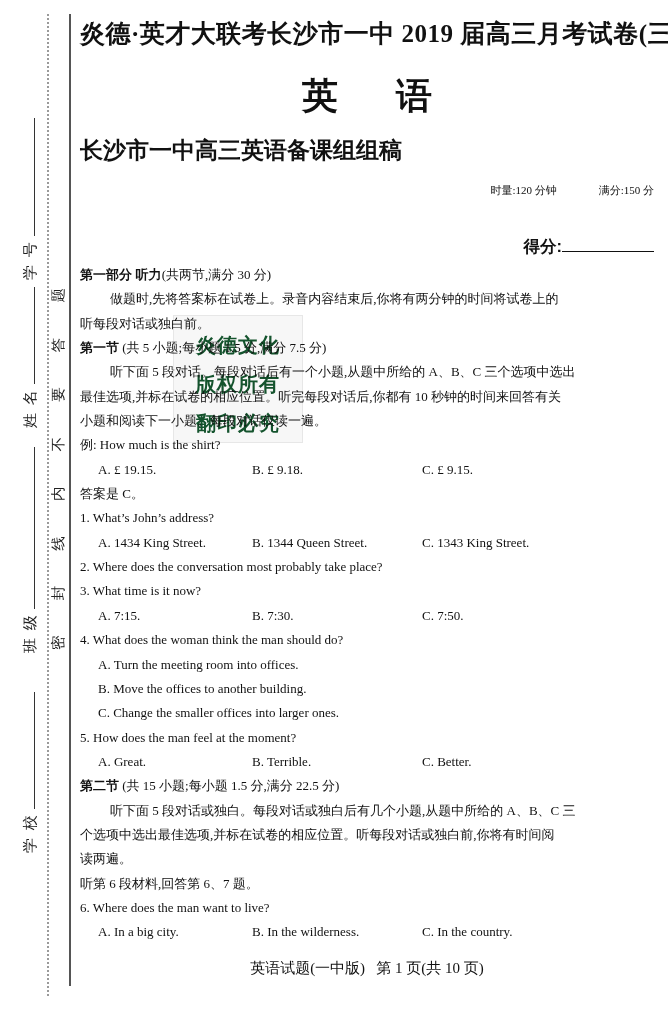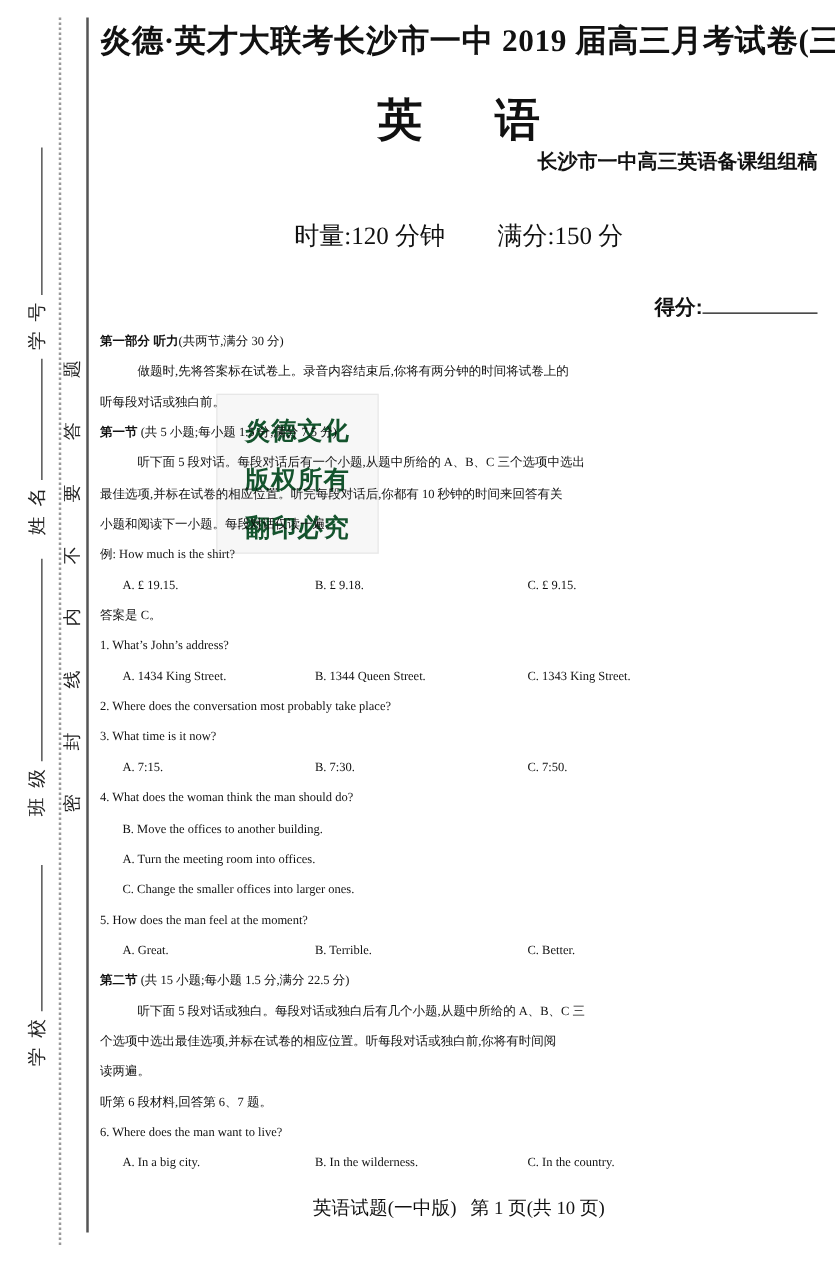--- a/index.html
+++ b/index.html
@@ -33,31 +33,31 @@
   .watermark div{font-size:20px;line-height:39px;font-weight:700;color:#14532d;
     letter-spacing:1px;font-family:"Liberation Sans", sans-serif;white-space:nowrap;}
 
   
   .content{position:absolute;left:80px;top:0;width:574px;z-index:1;}
   .main-title{margin-top:16px;height:36px;line-height:36px;text-align:center;
     font-weight:700;font-size:25px;white-space:nowrap;letter-spacing:0.5px;}
   .subject-row{margin-top:22px;height:44px;line-height:44px;text-align:center;
     font-weight:700;font-size:36px;}
   .subject-row .s1{margin-right:58px;}
-  .subtitle{height:24px;line-height:24px;text-align:right;
-    font-weight:700;font-size:16px;}
-  .info-row{margin-top:36px;height:22px;line-height:22px;text-align:center;font-size:20px;}
+  .subtitle{margin-top:20px;height:24px;line-height:24px;text-align:left;
+    font-weight:700;font-size:23px;}
+  .info-row{margin-top:17px;height:22px;line-height:22px;text-align:right;font-size:11px;}
   .info-row .dur{margin-right:42px;}
   .score-row{margin-top:32px;height:24px;line-height:24px;text-align:right;}
   .score-row .score-label{font-weight:700;font-size:16.5px;}
   .score-row .score-blank{display:inline-block;width:92px;height:18px;
     border-bottom:1.5px solid #111;vertical-align:baseline;}
 
   .doc-body{margin-top:6px;}
-  .line{height:24.35px;line-height:24.35px;font-size:10px;white-space:nowrap;}
+  .line{height:24.35px;line-height:24.35px;font-size:13px;white-space:nowrap;}
   .line .hb{font-family:"Liberation Sans", sans-serif;font-weight:700;}
   .ind{text-indent:30px;}
   .orow{display:flex;padding-left:18px;align-items:flex-end;}
   .orow .oa{width:154px;}
   .orow .ob{width:170px;}
   .orow .oc{flex:1;}
   .opt1{padding-left:18px;}
 
   .footer{margin-top:12px;height:22px;line-height:22px;text-align:center;
     font-size:15px;white-space:pre;}
@@ -141,22 +141,22 @@
         <span class="oc">C. 1343 King Street.</span>
       </div>
       <div class="line">2. Where does the conversation most probably take place?</div>
       <div class="line">3. What time is it now?</div>
       <div class="line orow">
         <span class="oa">A. 7:15.</span>
         <span class="ob">B. 7:30.</span>
         <span class="oc">C. 7:50.</span>
       </div>
       <div class="line">4. What does the woman think the man should do?</div>
+      <div class="line opt1">A. Turn the meeting room into offices.</div>
       <div class="line opt1">B. Move the offices to another building.</div>
-      <div class="line opt1">A. Turn the meeting room into offices.</div>
       <div class="line opt1">C. Change the smaller offices into larger ones.</div>
       <div class="line">5. How does the man feel at the moment?</div>
       <div class="line orow">
         <span class="oa">A. Great.</span>
         <span class="ob">B. Terrible.</span>
         <span class="oc">C. Better.</span>
       </div>
       <div class="line"><span class="hb">第二节</span><span> (共 15 小题;每小题 1.5 分,满分 22.5 分)</span></div>
       <div class="line ind">听下面 5 段对话或独白。每段对话或独白后有几个小题,从题中所给的 A、B、C 三</div>
       <div class="line">个选项中选出最佳选项,并标在试卷的相应位置。听每段对话或独白前,你将有时间阅</div>

